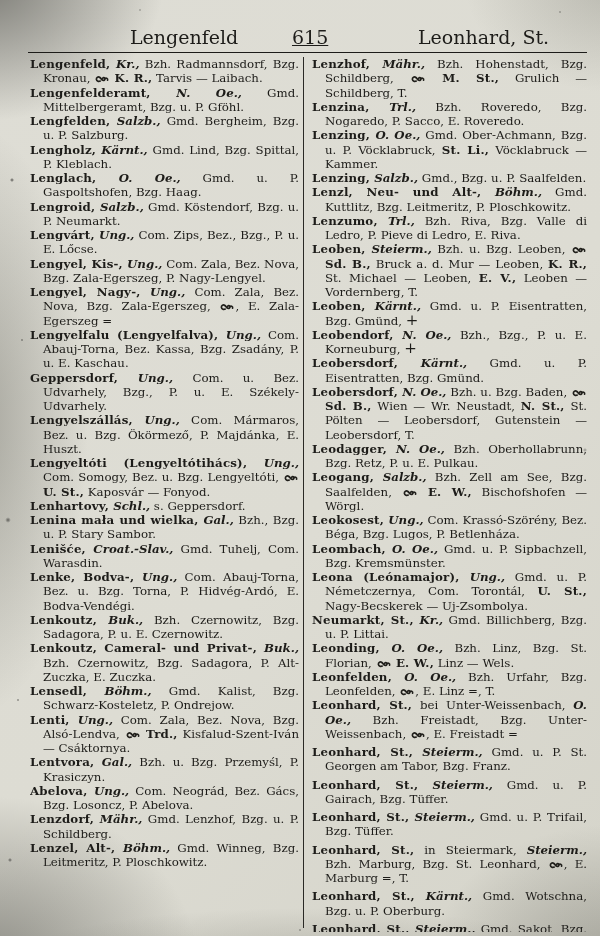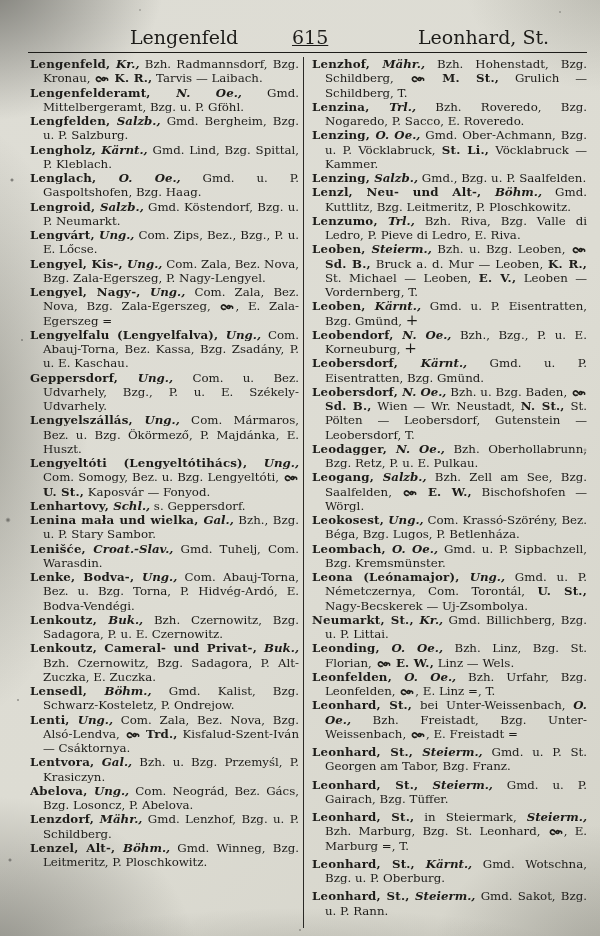--- a/index.html
+++ b/index.html
@@ -145,20 +145,21 @@
           <path d="M1.4 4.4 C1.2 2.4 3.3 1.3 4.9 2.5 C6.1 3.4 6.4 4.9 7.7 5.3 C9.1 5.7 10.2 4.7 9.9 3.6 C9.6 2.5 8.2 2.4 7.7 3.3 M1.4 4.4 C1.7 6.2 3.7 6.9 5.2 6.1 M9.9 3.6 C11.4 2.6 12.9 3.5 12.6 5.2" stroke="#201f1b" stroke-width="1.7" fill="none" stroke-linecap="round"></path>
         </svg><span class="seg-bold"> E. W.,</span><span class="seg-normal"> Linz — Wels.</span></p>
       <p class="entry"><span class="seg-bold">Leonfelden,</span><span class="seg-italic"> O. Oe.,</span><span class="seg-normal"> Bzh. Urfahr, Bzg. Leonfelden, </span><svg class="ph" width="14" height="8" viewBox="0 0 14 8">
           <path d="M1.4 4.4 C1.2 2.4 3.3 1.3 4.9 2.5 C6.1 3.4 6.4 4.9 7.7 5.3 C9.1 5.7 10.2 4.7 9.9 3.6 C9.6 2.5 8.2 2.4 7.7 3.3 M1.4 4.4 C1.7 6.2 3.7 6.9 5.2 6.1 M9.9 3.6 C11.4 2.6 12.9 3.5 12.6 5.2" stroke="#201f1b" stroke-width="1.7" fill="none" stroke-linecap="round"></path>
         </svg><span class="seg-normal">, E. Linz =, T.</span></p>
       <p class="entry"><span class="seg-bold">Leonhard, St.,</span><span class="seg-normal"> bei Unter-Weissenbach, </span><span class="seg-italic">O. Oe.,</span><span class="seg-normal"> Bzh. Freistadt, Bzg. Unter-Weissenbach, </span><svg class="ph" width="14" height="8" viewBox="0 0 14 8">
           <path d="M1.4 4.4 C1.2 2.4 3.3 1.3 4.9 2.5 C6.1 3.4 6.4 4.9 7.7 5.3 C9.1 5.7 10.2 4.7 9.9 3.6 C9.6 2.5 8.2 2.4 7.7 3.3 M1.4 4.4 C1.7 6.2 3.7 6.9 5.2 6.1 M9.9 3.6 C11.4 2.6 12.9 3.5 12.6 5.2" stroke="#201f1b" stroke-width="1.7" fill="none" stroke-linecap="round"></path>
         </svg><span class="seg-normal">, E. Freistadt =</span></p>
       <p class="entry"><span class="seg-bold">Leonhard, St.,</span><span class="seg-italic"> Steierm.,</span><span class="seg-normal"> Gmd. u. P. St. Georgen am Tabor, Bzg. Franz.</span></p>
       <p class="entry"><span class="seg-bold">Leonhard, St.,</span><span class="seg-italic"> Steierm.,</span><span class="seg-normal"> Gmd. u. P. Gairach, Bzg. Tüffer.</span></p>
+      <p class="entry"><span class="seg-bold">Leonhard, St.,</span><span class="seg-italic"> Steierm.,</span><span class="seg-normal"> Gmd. u. P. Trifail, Bzg. Tüffer.</span></p>
       <p class="entry"><span class="seg-bold">Leonhard, St.,</span><span class="seg-normal"> in Steiermark, </span><span class="seg-italic">Steierm.,</span><span class="seg-normal"> Bzh. Marburg, Bzg. St. Leonhard, </span><svg class="ph" width="14" height="8" viewBox="0 0 14 8">
           <path d="M1.4 4.4 C1.2 2.4 3.3 1.3 4.9 2.5 C6.1 3.4 6.4 4.9 7.7 5.3 C9.1 5.7 10.2 4.7 9.9 3.6 C9.6 2.5 8.2 2.4 7.7 3.3 M1.4 4.4 C1.7 6.2 3.7 6.9 5.2 6.1 M9.9 3.6 C11.4 2.6 12.9 3.5 12.6 5.2" stroke="#201f1b" stroke-width="1.7" fill="none" stroke-linecap="round"></path>
         </svg><span class="seg-normal">, E. Marburg =, T.</span></p>
       <p class="entry"><span class="seg-bold">Leonhard, St.,</span><span class="seg-italic"> Kärnt.,</span><span class="seg-normal"> Gmd. Wotschna, Bzg. u. P. Oberburg.</span></p>
       <p class="entry"><span class="seg-bold">Leonhard, St.,</span><span class="seg-italic"> Steierm.,</span><span class="seg-normal"> Gmd. Sakot, Bzg. u. P. Rann.</span></p>
     </div>
 
 </div>
 
 </body></html>

